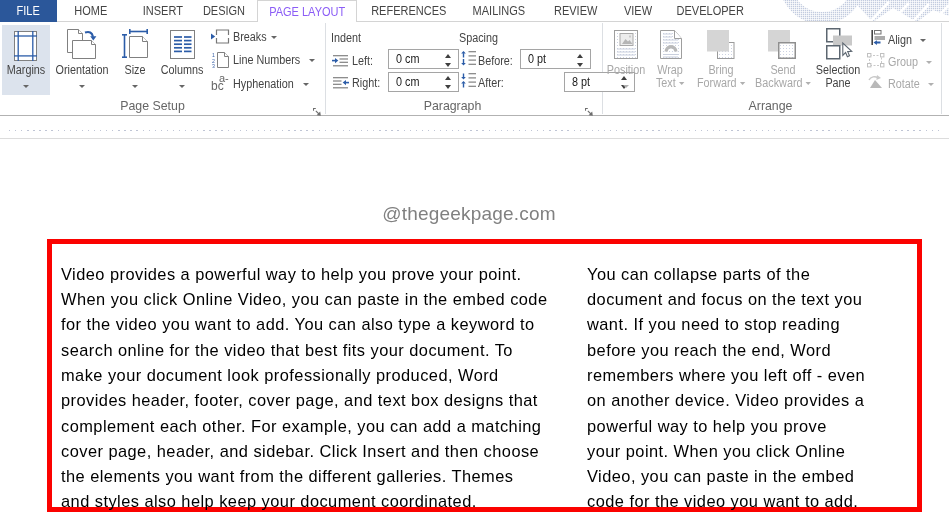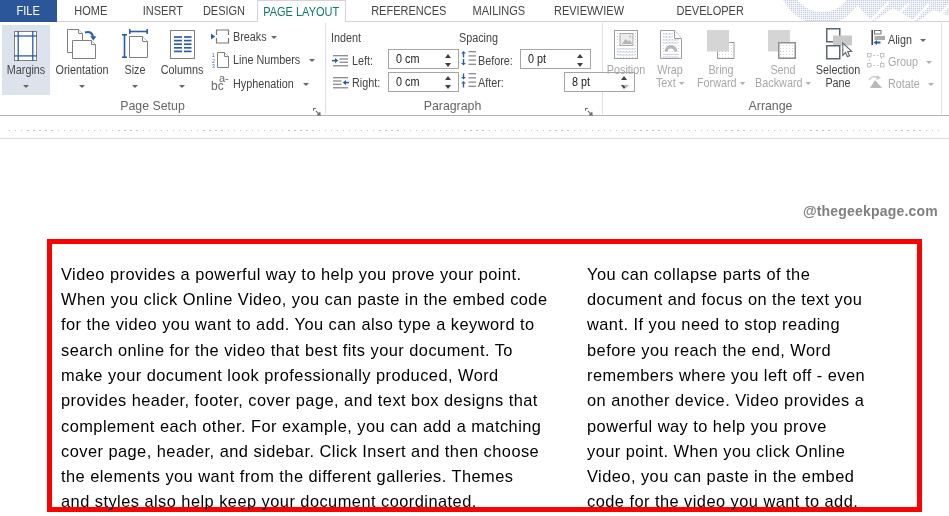--- a/index.html
+++ b/index.html
@@ -7,22 +7,22 @@
   font-family:"Liberation Sans", sans-serif; }
 #stage { position:relative; width:949px; height:516px; background:#fff; }
 .abs { position:absolute; }
 
 #tabrow { position:absolute; left:0; top:0; width:949px; height:22px; background:#fff; }
 #tabrow .botline { position:absolute; left:0; top:21px; width:949px; height:1px; background:#d4d4d4; z-index:2; }
 .tab { position:absolute; top:0; height:22px; line-height:23px; font-size:12.5px; color:#444;
   text-align:center; z-index:3; }
 .tab span { display:inline-block; transform:scaleX(0.88); transform-origin:center; }
 #tab-file { left:0; width:57px; background:#2b579a; color:#fff; }
-#tab-active { left:257px; width:89px; background:#fff; border:1px solid #d4d4d4; border-bottom:none;
-  color:#0f766e; z-index:4; height:22px; }
+#tab-active { left:257px; width:100px; background:#fff; border:1px solid #d4d4d4; border-bottom:none;
+  color:#8b5cf6; z-index:4; height:22px; }
 #deco { position:absolute; right:0; top:0; width:190px; height:21px; overflow:hidden; z-index:1; }
 
 #ribbon { position:absolute; left:0; top:22px; width:949px; height:93px; background:#fff; }
 #ribbon .botline { position:absolute; left:0; top:93px; width:949px; height:1px; background:#b2b2b2; }
 .vsep { position:absolute; top:1px; height:91px; width:1px; background:#dcdfe3; }
 .grouplabel { position:absolute; top:76px; height:15px; font-size:13px; color:#666; text-align:center;
   transform:scaleX(0.95); transform-origin:50% 50%; }
 .biglabel { position:absolute; font-size:12px; color:#444; text-align:center; white-space:nowrap; line-height:13px;
   transform:scaleX(0.9); transform-origin:50% 50%; }
 .dd { position:absolute; width:0; height:0; border-left:3px solid transparent;
@@ -36,22 +36,22 @@
 
 .spinbox { position:absolute; width:71px; height:20px; border:1px solid #a5a5a5; background:#fff;
   font-size:12px; color:#1a1a1a; line-height:19px; padding-left:7px; }
 .sv { display:inline-block; transform:scaleX(0.9); transform-origin:0 50%; }
 .sup { position:absolute; width:0; height:0; border-left:3.5px solid transparent;
   border-right:3.5px solid transparent; border-bottom:4.5px solid #3f3f3f; }
 .sdn { position:absolute; width:0; height:0; border-left:3.5px solid transparent;
   border-right:3.5px solid transparent; border-top:4.5px solid #3f3f3f; }
 
 #docarea { position:absolute; left:0; top:116px; width:949px; height:400px; background:#fff; }
-#watermark { position:absolute; left:0; top:203px; width:938px; text-align:right;
-  font-size:14px; color:#808080; letter-spacing:0.2px;font-weight:bold; }
+#watermark { position:absolute; left:0; top:203px; width:938px; text-align:center;
+  font-size:19px; color:#808080; letter-spacing:0.2px; }
 #redbox { position:absolute; left:47px; top:239px; width:875px; height:273px; border:5px solid #fb0200; }
 .col { position:absolute; font-size:16.4px; color:#000; line-height:25.3px; white-space:nowrap;
   letter-spacing:0.46px; }
 #col1 { left:61px; top:261.8px; }
 #col2 { left:587px; top:261.8px; }
 </style>
 </head>
 <body>
 <div id="stage">
 
@@ -76,21 +76,21 @@
     </div>
     <div class="botline"></div>
     <div class="tab" id="tab-file"><span>FILE</span></div>
     <div class="tab" style="left:56px;width:41px;margin-left:14px;"><span>HOME</span></div>
     <div class="tab" style="left:140px;width:44px;"><span>INSERT</span></div>
     <div class="tab" style="left:200px;width:45px;"><span>DESIGN</span></div>
     <div class="tab" id="tab-active"><span>PAGE LAYOUT</span></div>
     <div class="tab" style="left:366px;width:84px;"><span>REFERENCES</span></div>
     <div class="tab" style="left:469px;width:58px;"><span>MAILINGS</span></div>
     <div class="tab" style="left:551px;width:48px;"><span>REVIEW</span></div>
-    <div class="tab" style="left:594px;width:32px;"><span>VIEW</span></div>
+    <div class="tab" style="left:622px;width:32px;"><span>VIEW</span></div>
     <div class="tab" style="left:672px;width:75px;"><span>DEVELOPER</span></div>
   </div>
 
   <div id="ribbon">
     <div class="botline"></div>
     <div class="vsep" style="left:325px;"></div>
     <div class="vsep" style="left:602px;"></div>
     <div class="vsep" style="left:941px;"></div>
 
     <div id="marginsbtn"></div>

